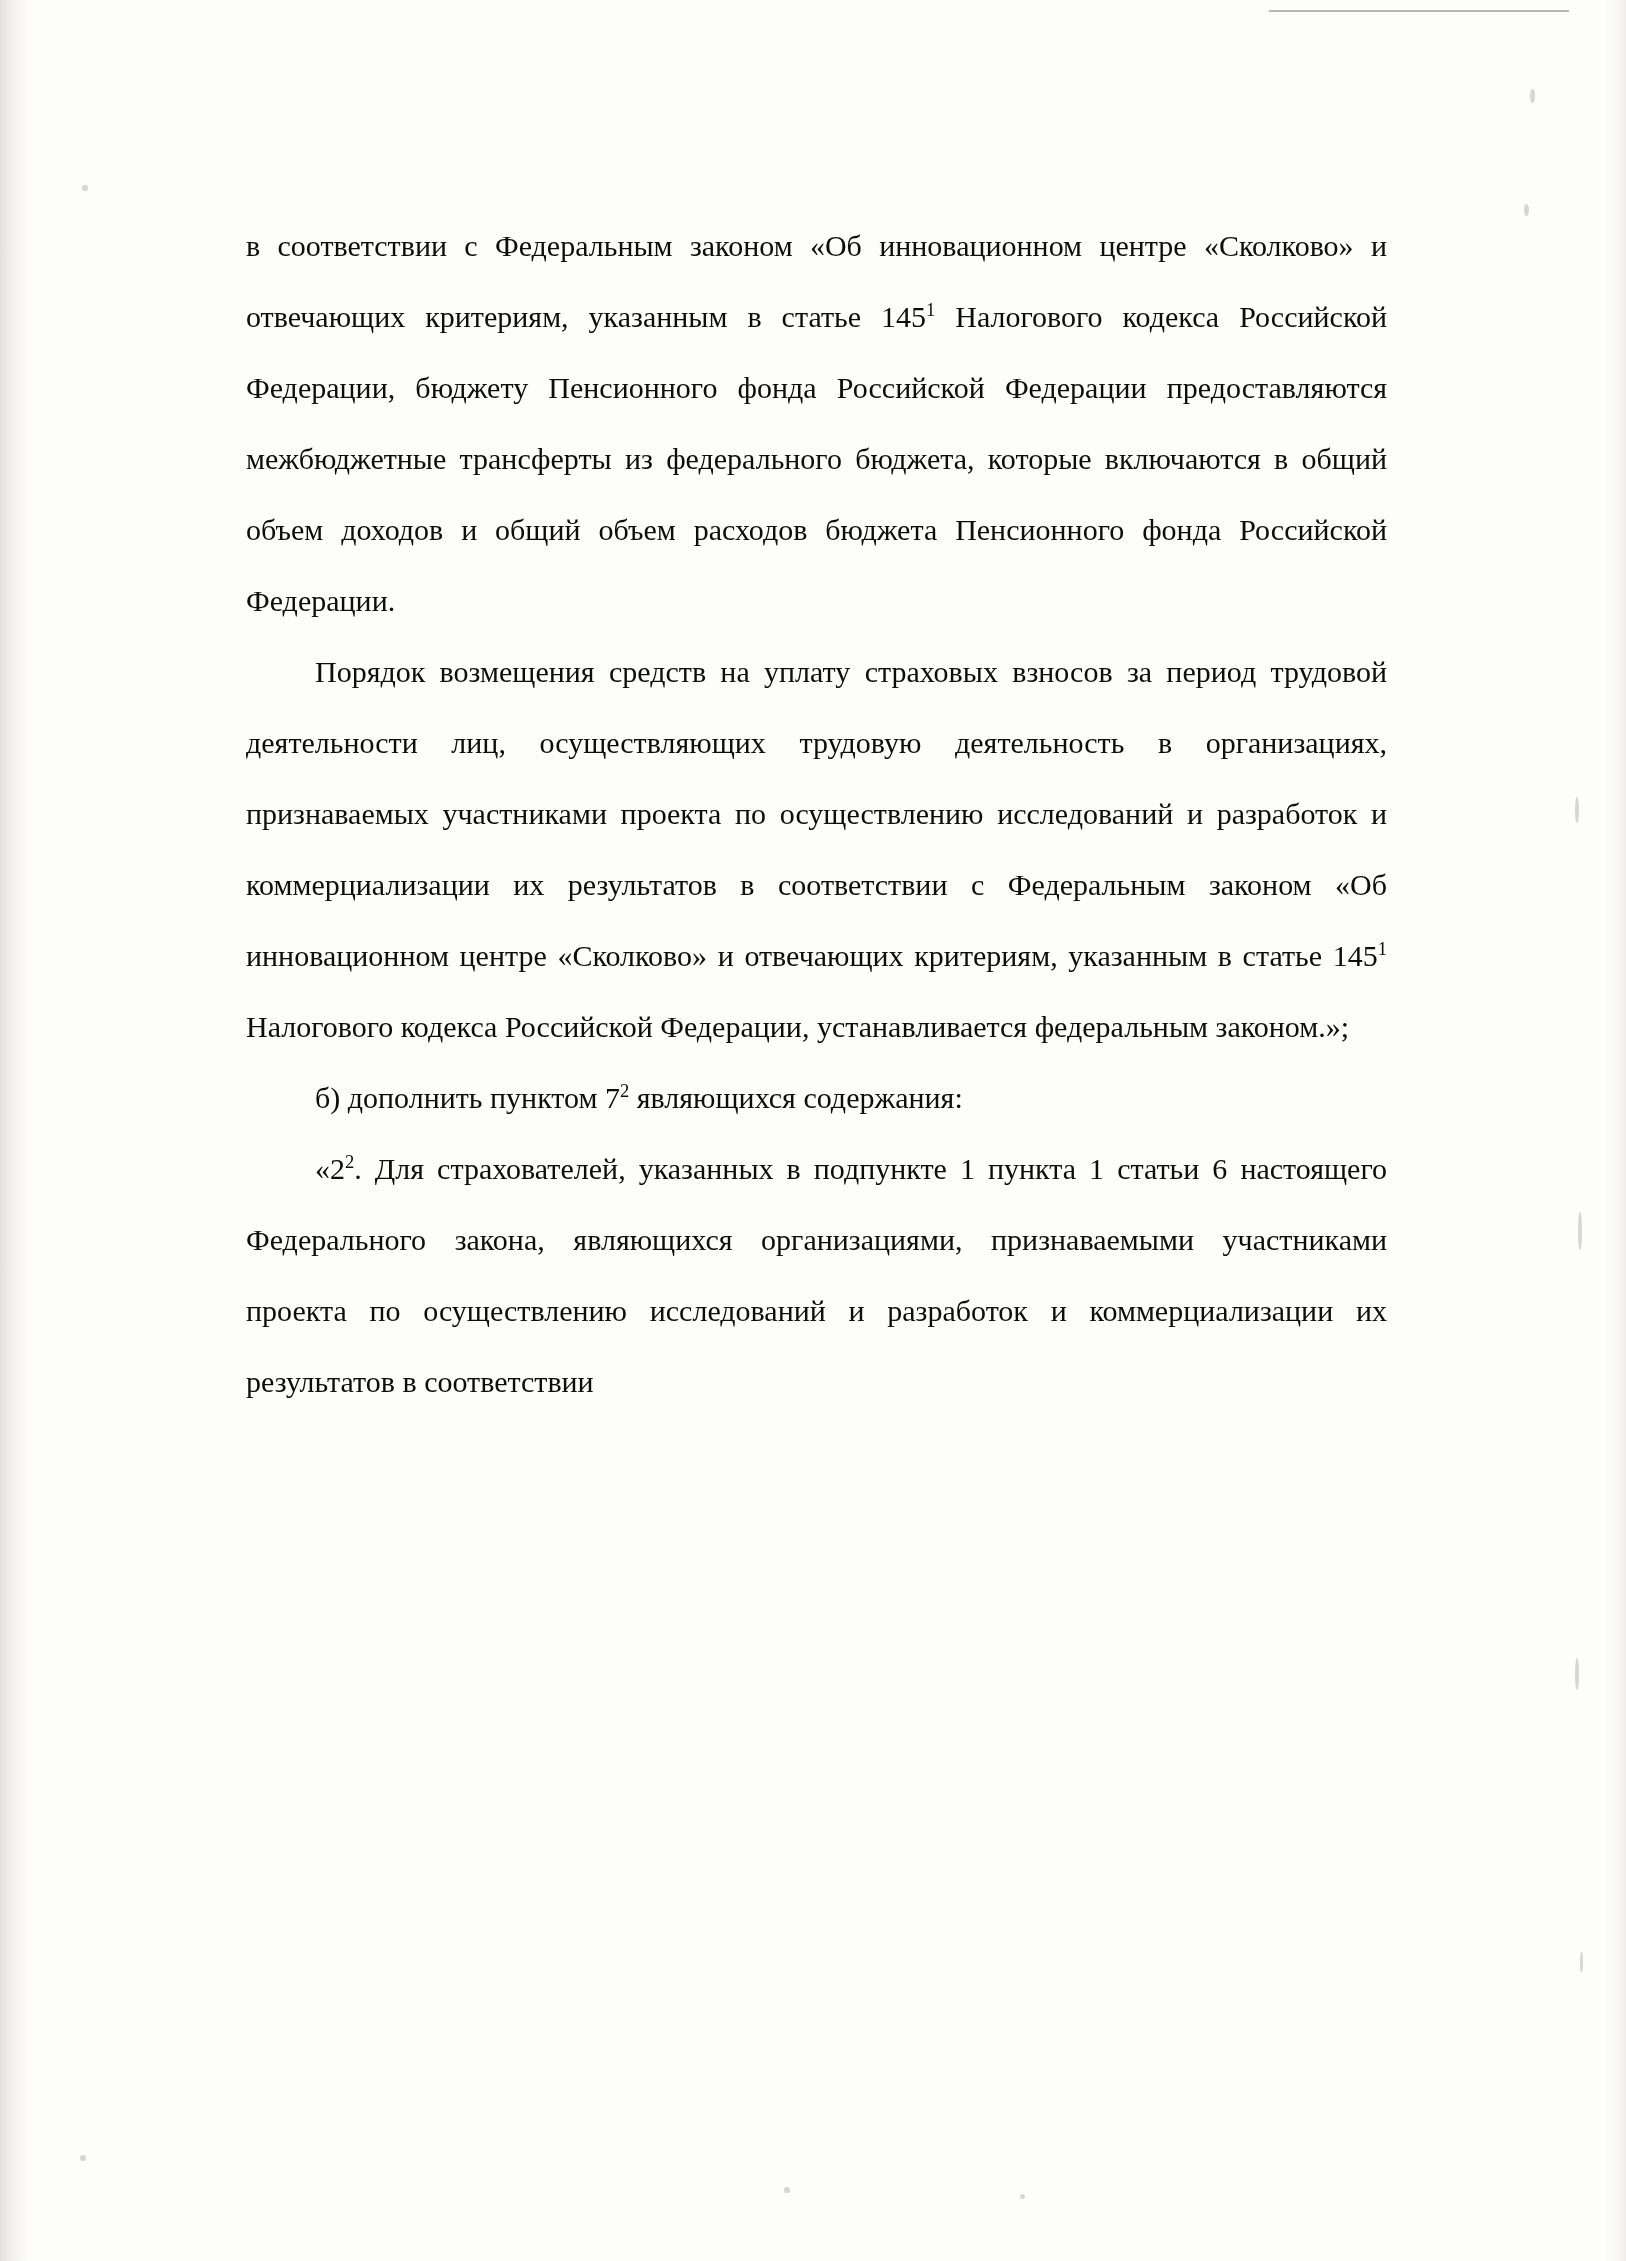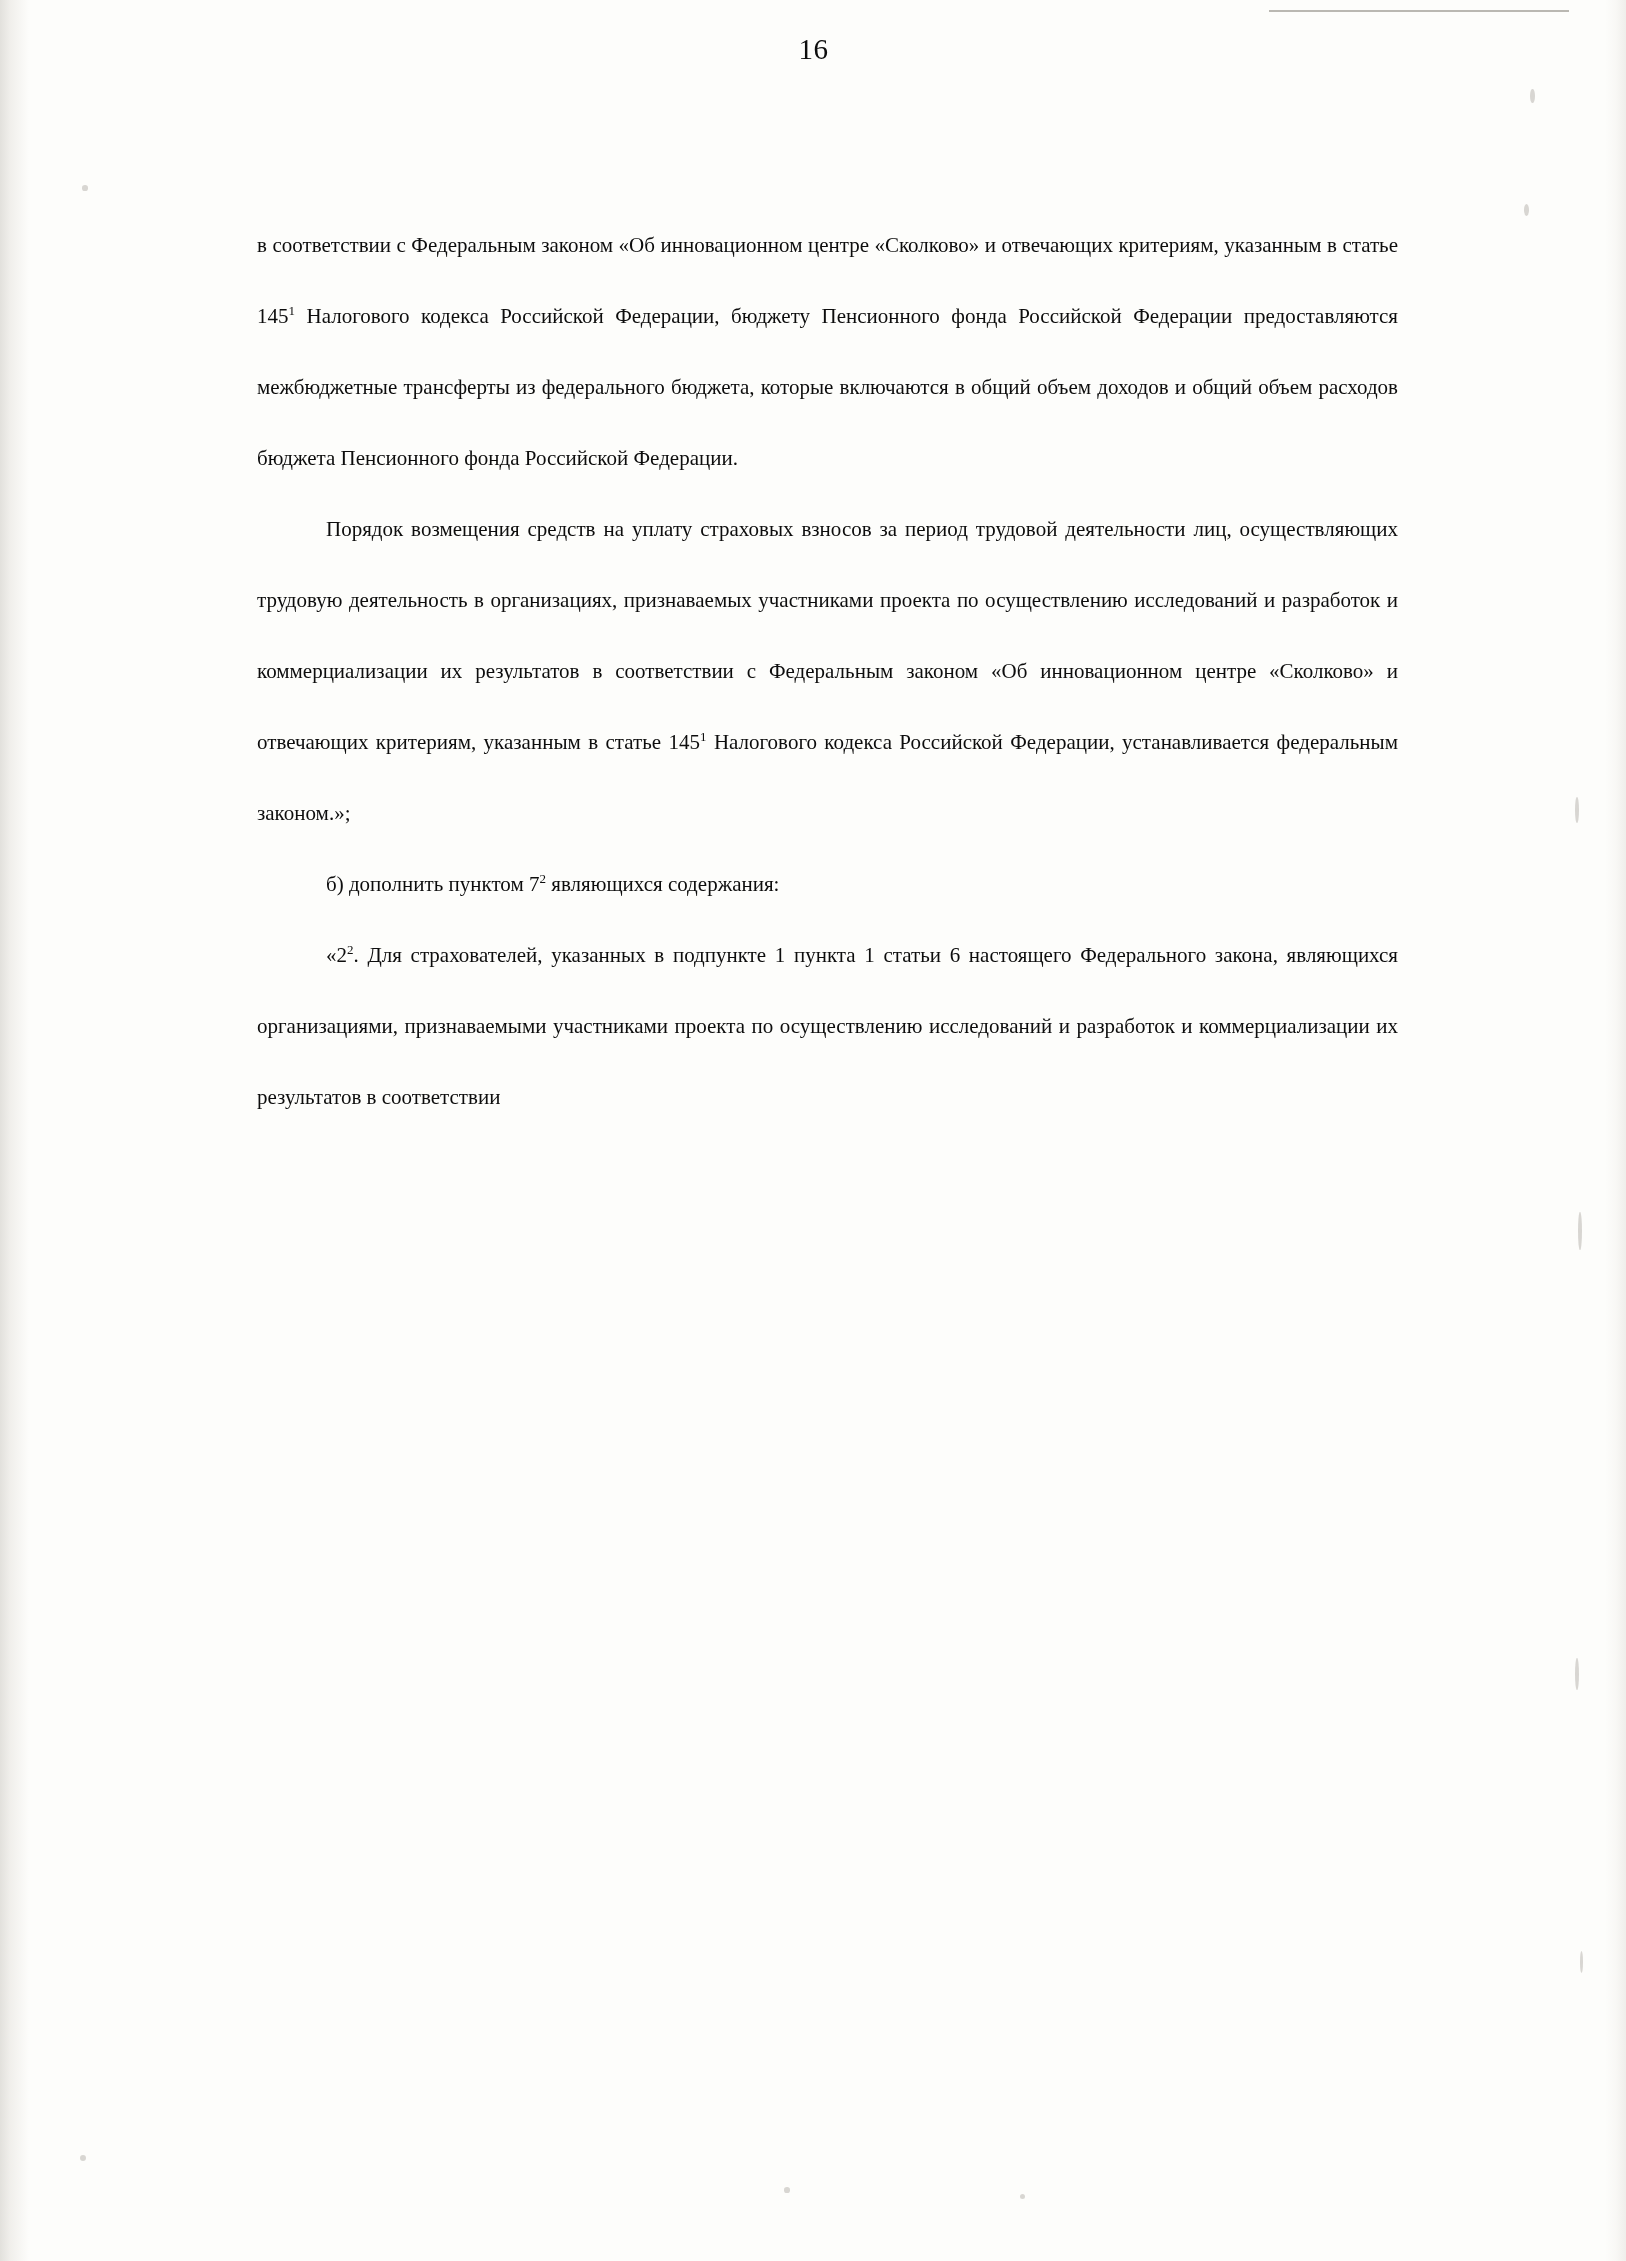--- a/index.html
+++ b/index.html
@@ -53,23 +53,22 @@
     width: 1627px;
     text-align: center;
     font-size: 29px;
     letter-spacing: 0.6px;
   }
   .body-text {
     position: absolute;
     left: 246px;
     top: 210px;
     width: 1141px;
-    font-size: 21px;
+    font-size: 30px;
     line-height: 71px;
-    margin-left: 11px;
   }
   .para {
     margin: 0 0 0 0;
     text-align: justify;
     text-justify: inter-word;
   }
   .para.indent {
     text-indent: 69px;
   }
   sup {
@@ -91,21 +90,20 @@
   <div class="scan-speck" style="left:1524px; top:204px; width:5.1px; height:11.5px;"></div>
   <div class="scan-speck" style="left:1575px; top:797px; width:3.8px; height:25.5px;"></div>
   <div class="scan-speck" style="left:1578px; top:1212px; width:3.8px; height:38px;"></div>
   <div class="scan-speck" style="left:1575px; top:1658px; width:3.8px; height:32px;"></div>
   <div class="scan-speck" style="left:1580px; top:1951px; width:3.2px; height:22px;"></div>
   <div class="scan-speck" style="left:80px; top:2155px; width:6.4px; height:6.4px;"></div>
   <div class="scan-speck" style="left:784px; top:2187px; width:5.7px; height:5.7px;"></div>
   <div class="scan-speck" style="left:1020px; top:2194px; width:5.1px; height:5.1px;"></div>
   <div class="scan-speck" style="left:82px; top:185px; width:5.7px; height:5.7px;"></div>
 
-  <div class="page-number">16</div>
 
   <div class="body-text">
 
     <p class="para"><span>в соответствии с Федеральным законом «Об инновационном центре «Сколково» и отвечающих критериям, указанным в статье 145</span><sup>1</sup><span> Налогового кодекса Российской Федерации, бюджету Пенсионного фонда Российской Федерации предоставляются межбюджетные трансферты из федерального бюджета, которые включаются в общий объем доходов и общий объем расходов бюджета Пенсионного фонда Российской Федерации.</span></p>
 
     <p class="para indent"><span>Порядок возмещения средств на уплату страховых взносов за период трудовой деятельности лиц, осуществляющих трудовую деятельность в организациях, признаваемых участниками проекта по осуществлению исследований и разработок и коммерциализации их результатов в соответствии с Федеральным законом «Об инновационном центре «Сколково» и отвечающих критериям, указанным в статье 145</span><sup>1</sup><span> Налогового кодекса Российской Федерации, устанавливается федеральным законом.»;</span></p>
 
 
 
     <p class="para indent"><span>б) дополнить пунктом 7</span><sup>2</sup><span> являющихся содержания:</span></p>

